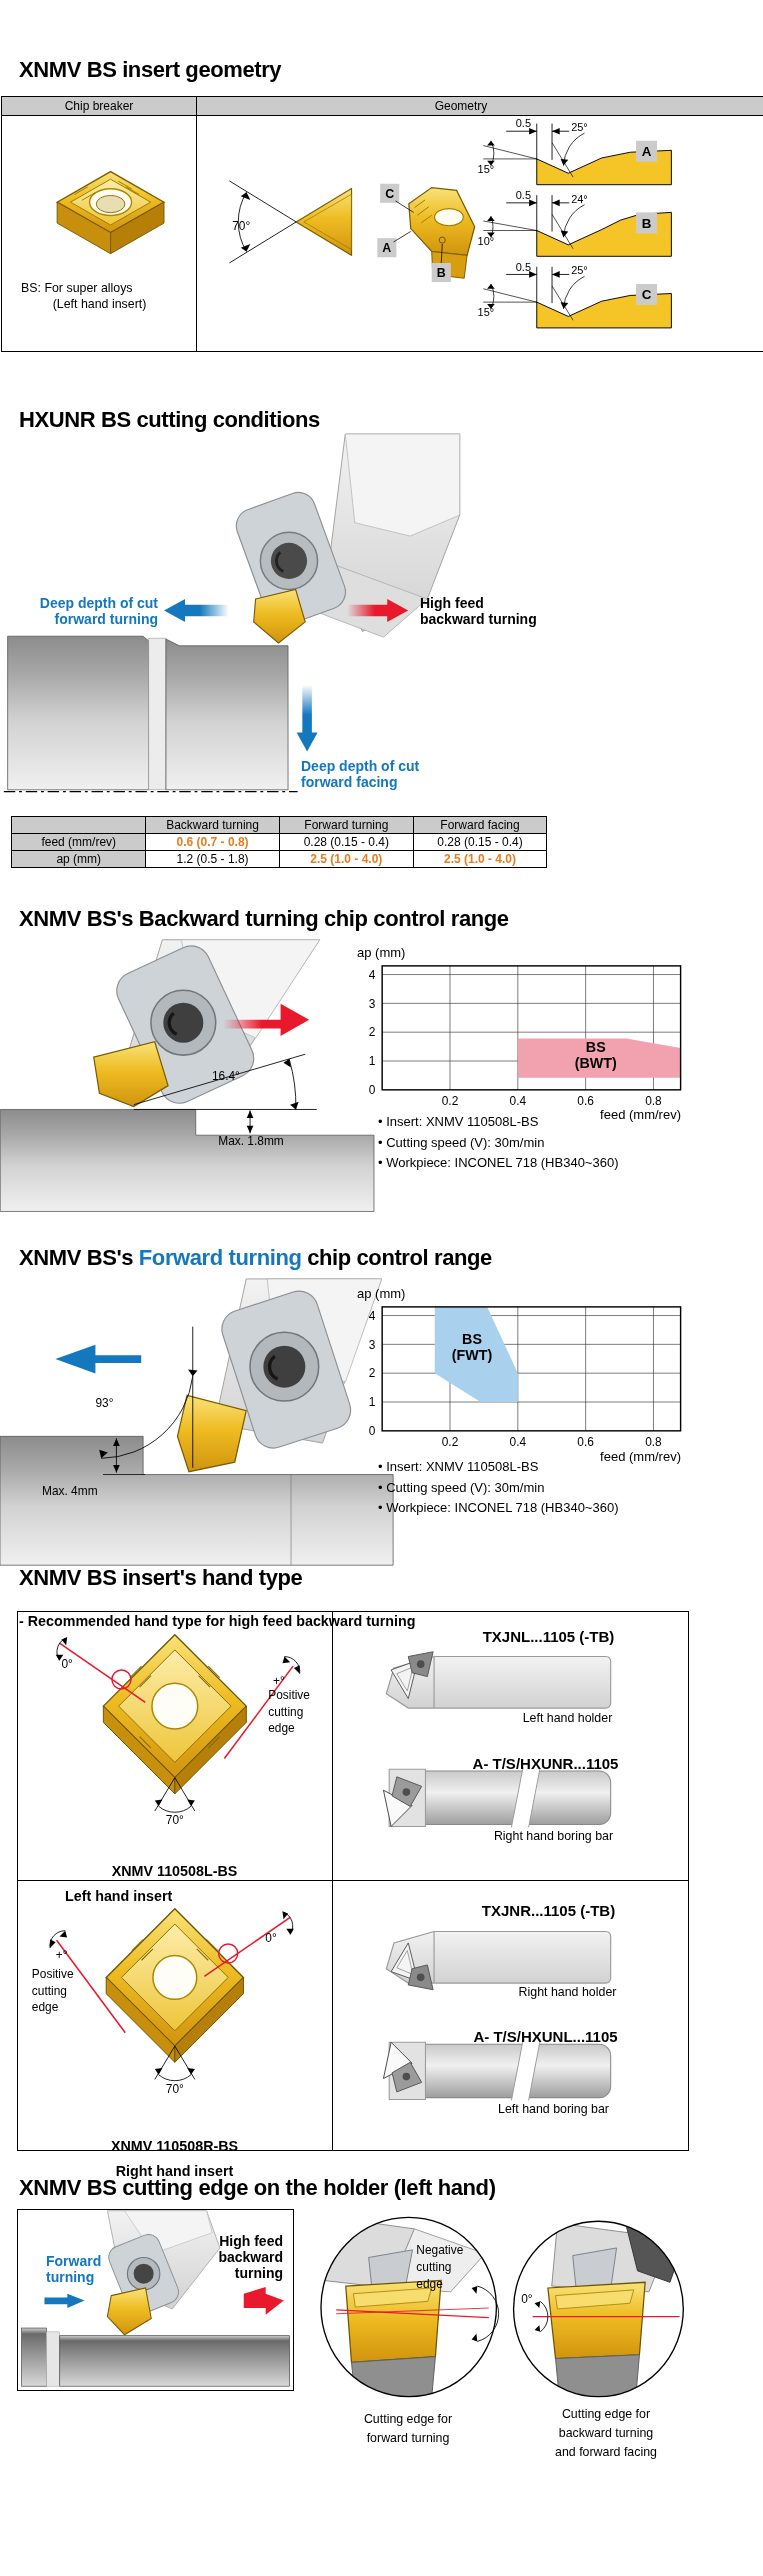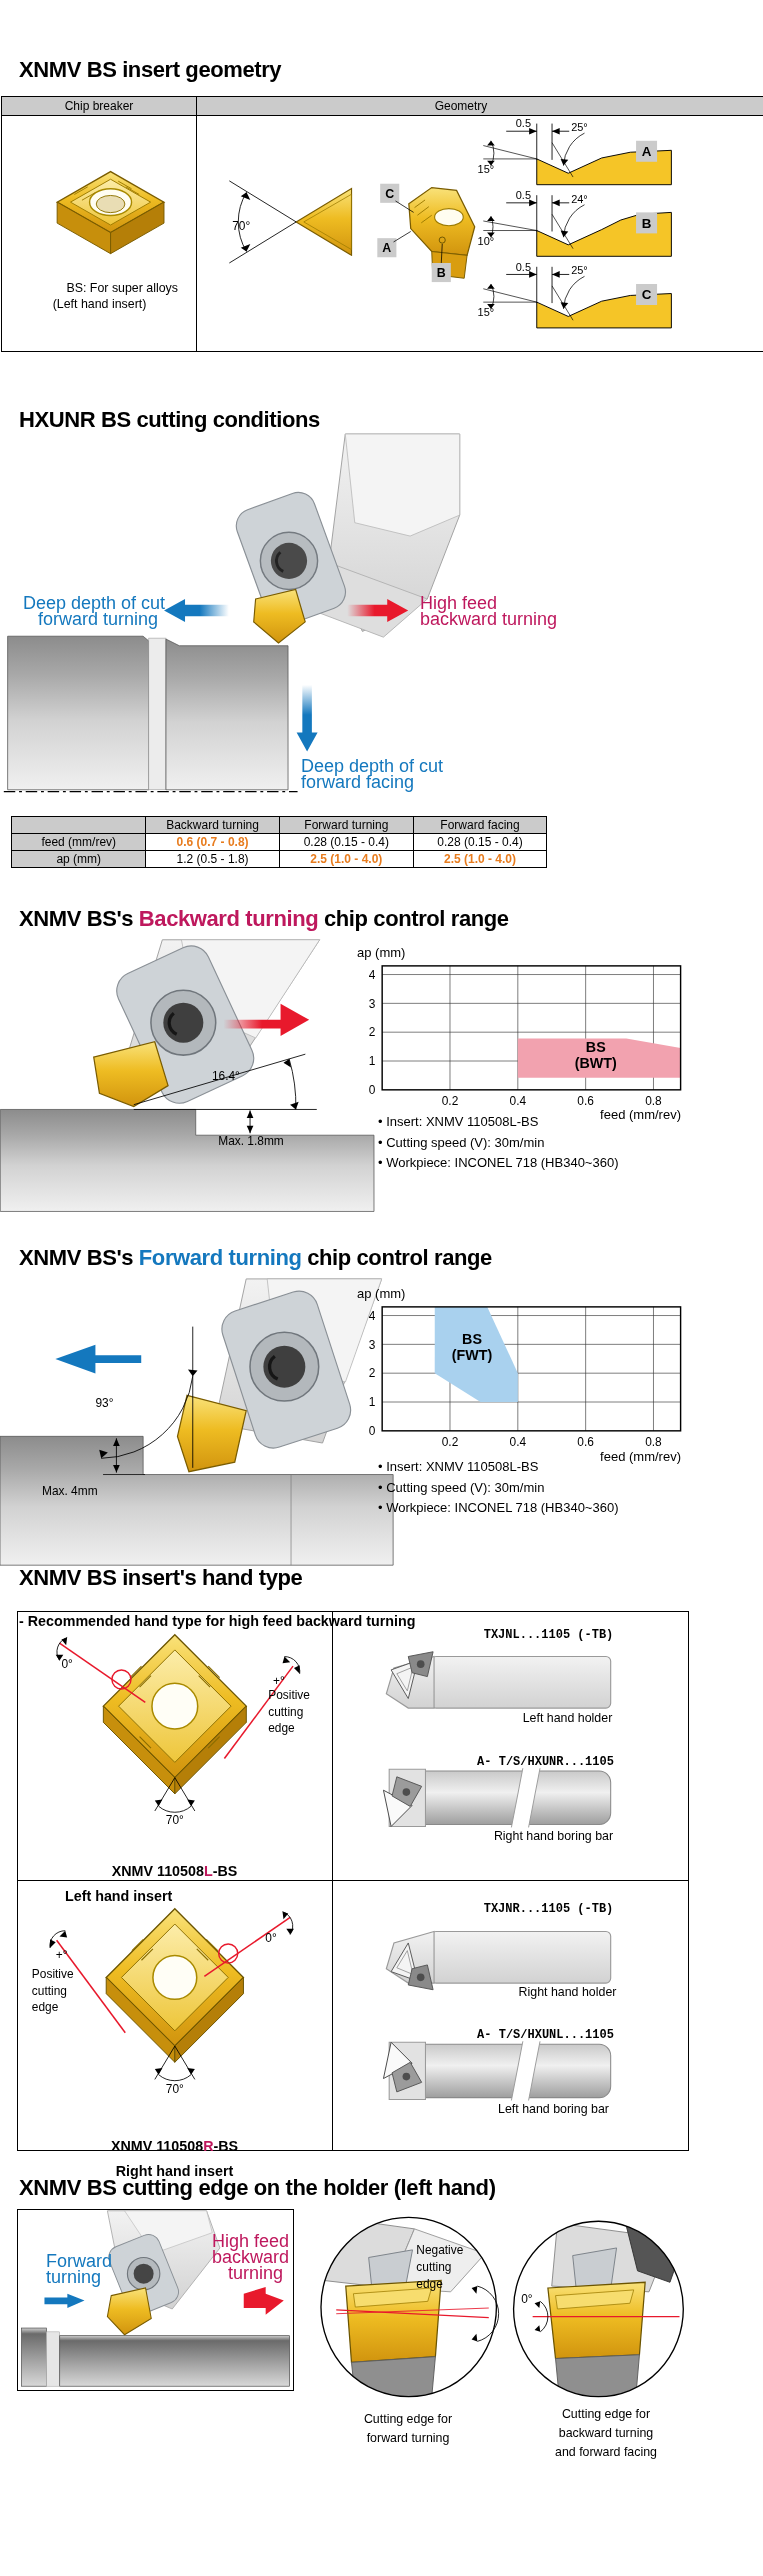--- a/index.html
+++ b/index.html
@@ -1,26 +1,26 @@
 <!DOCTYPE html>
 <html><head>
 <meta charset="utf-8">
 <style>
   html,body{margin:0;padding:0;background:#fff;}
   .page{position:relative;width:763px;height:2576px;background:#fff;overflow:hidden;
         font-family:"Liberation Sans","DejaVu Sans",sans-serif;color:#000;}
   .abs{position:absolute;}
   .h1{font-size:22px;font-weight:bold;letter-spacing:-0.4px;white-space:nowrap;}
   .sub{font-size:14.3px;font-weight:bold;white-space:nowrap;margin-top:24px;}
-  .accent-red{color:#be185d;}
+  .accent-red{color:#000000;}
   .accent-blue{color:#1478be;}
-  .dirlabel{font-size:18px;font-weight:normal;line-height:16px;white-space:nowrap;}
+  .dirlabel{font-size:14px;font-weight:bold;line-height:16px;white-space:nowrap;}
   .caption{font-size:12.4px;line-height:15.3px;}
   .codebold{font-size:14.3px;font-weight:bold;white-space:nowrap;margin-top:36px;}
-  .holdcode{font-size:12px;font-weight:bold;white-space:nowrap;font-family:Liberation Mono, monospace;}
+  .holdcode{font-size:15px;font-weight:bold;white-space:nowrap;}
   .note{font-size:13px;line-height:20.5px;white-space:nowrap;}
   .note::before{content:"\2022\00a0";}
   .axlab{font-size:13px;white-space:nowrap;}
   svg{position:absolute;overflow:visible;}
   svg text{font-family:"Liberation Sans","DejaVu Sans",sans-serif;}
   
   .tbl1{left:1px;top:96px;width:723px;height:254px;border:1.9px solid #000;padding-left:40px;}
   .tbl1 .hdr{position:absolute;top:0;left:0;right:0;height:18px;background:#cbcbcb;border-bottom:1.4px solid #000;}
   .tbl1 .vd{position:absolute;top:0;bottom:0;left:194px;width:0;border-left:1.4px solid #000;}
   .th{position:absolute;font-size:12px;text-align:center;top:1.9px;}
@@ -92,21 +92,21 @@
     </defs>
   </svg>
 
   <div class="h1 abs" style="left:19px;top:57px">XNMV BS insert geometry</div>
 
   <div class="abs tbl1">
     <div class="hdr"></div>
     <div class="vd"></div>
     <div class="th" style="left:0;width:194px">Chip breaker</div>
     <div class="th" style="left:194px;width:530px">Geometry</div>
-    <div class="caption abs" style="left:19px;top:184px;width:157px;text-align:right">BS: For super alloys</div>
+    <div class="caption abs" style="left:19px;top:184px;width:157px;text-align:left">BS: For super alloys</div>
     <div class="caption abs" style="left:19px;top:200px;width:157px;text-align:center">(Left hand insert)</div>
   </div>
 
   <svg style="left:38px;top:143px" width="148" height="124" viewBox="40 150 155 130">
     <polygon points="116,244 172,212 116,180 60,212" fill="url(#gold)" stroke="#7a5c00" stroke-width="1.4"></polygon>
     <polygon points="60,212 60,234 116,266 116,244" fill="#c78f0c" stroke="#7a5c00" stroke-width="1"></polygon>
     <polygon points="172,212 172,234 116,266 116,244" fill="#b57f08" stroke="#7a5c00" stroke-width="1"></polygon>
     <polygon points="116,236 158,212 116,188 74,212" fill="url(#goldLight)" stroke="#9c7b00" stroke-width="1"></polygon>
     <ellipse cx="116" cy="212" rx="22" ry="14" fill="#fffdf2" stroke="#a98a00" stroke-width="1.5"></ellipse>
     <ellipse cx="116" cy="214" rx="15" ry="9" fill="#e9ddb4" stroke="#8f7300" stroke-width="1"></ellipse>

